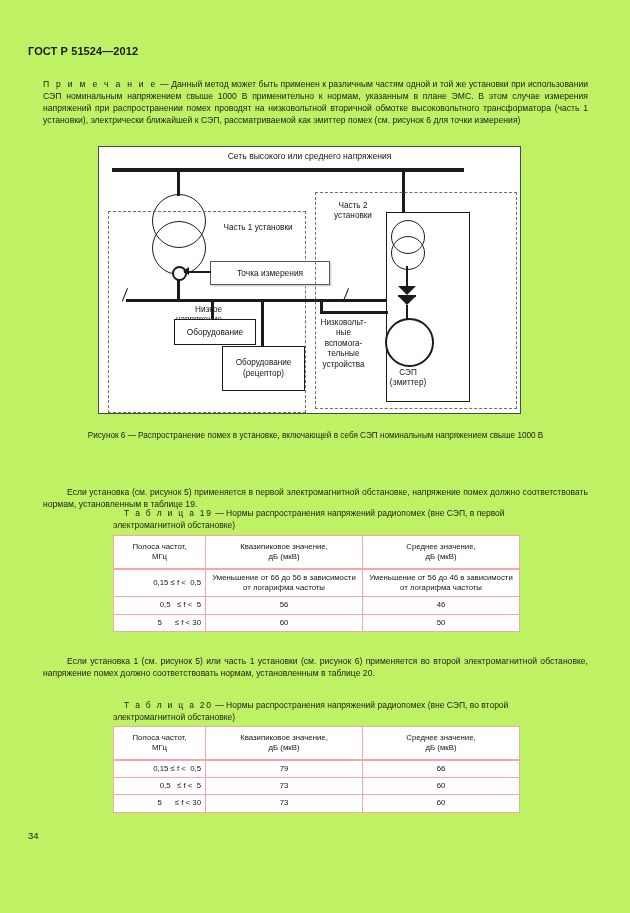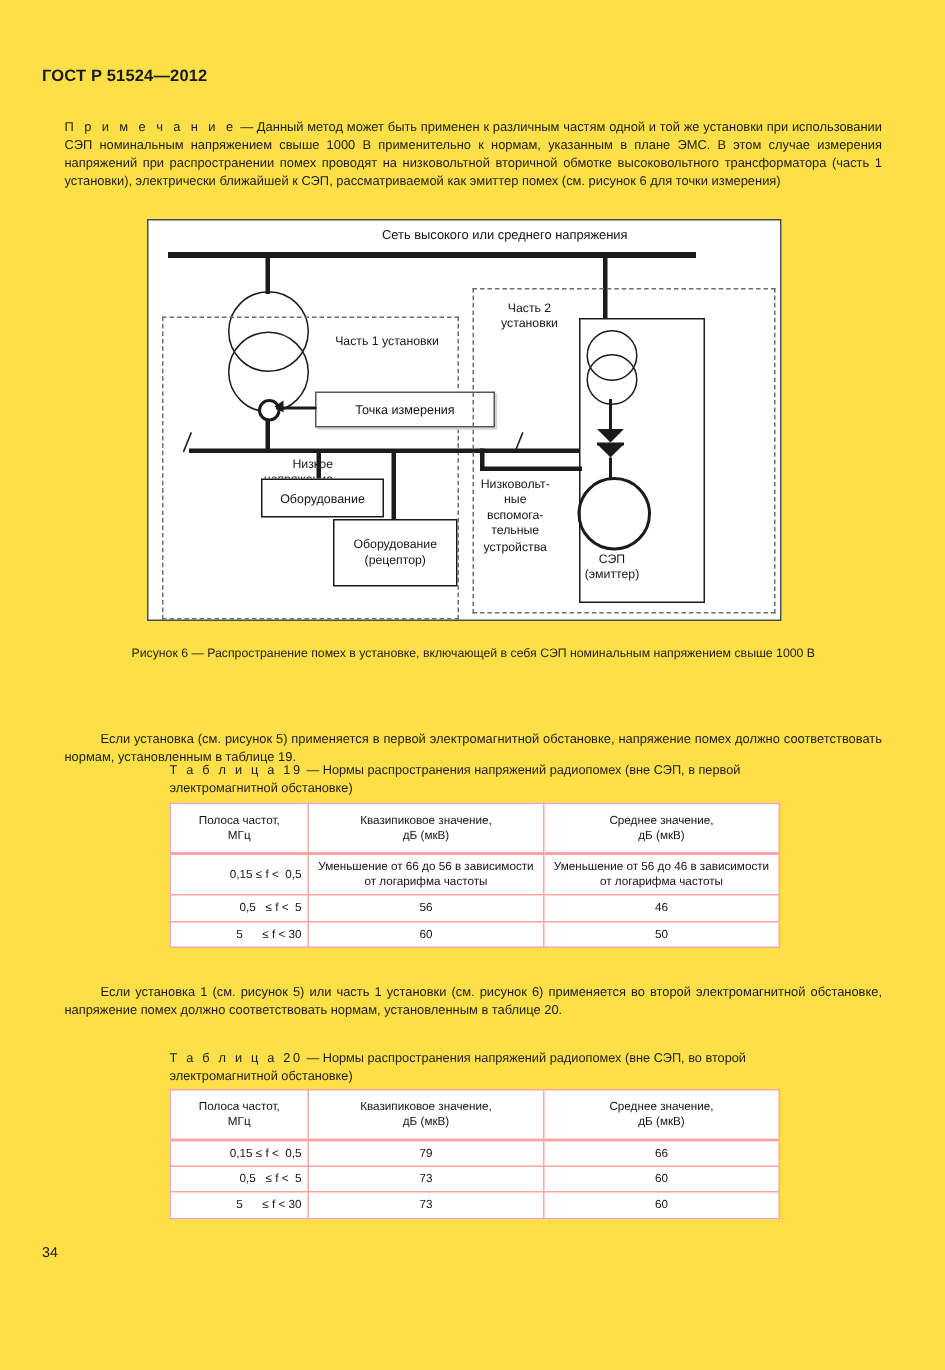--- a/index.html
+++ b/index.html
@@ -11,21 +11,21 @@
     width: 630px;
     height: 913px;
     position: relative;
     font-family: "Liberation Sans", sans-serif;
     color: #111;
     overflow: hidden;
   }
   .page {
     position: absolute;
     inset: 0;
-    background: #fde047;
+    background: #bef264;
   }
   
   .doc-header {
     position: absolute;
     left: 28px;
     top: 45px;
     font-size: 11px;
     font-weight: bold;
     letter-spacing: .1px;
     color: #1a1a1a;
@@ -111,41 +111,40 @@
     border: 2px solid #1b1b1b;
     border-radius: 50%;
     background: #fff;
   }
   .title-net {
     position: absolute;
     width: 100%;
     text-align: center;
     font-size: 8.6px;
     color: #141414;
-    margin-left: 27px;
   }
   
   .para {
     position: absolute;
     left: 43px;
     width: 545px;
     font-size: 8.6px;
     line-height: 12.2px;
     text-align: justify;
     color: #1c1c1c;
   }
   .tbl-title {
     position: absolute;
     left: 113px;
     width: 420px;
     font-size: 8.5px;
     line-height: 11.6px;
     color: #1c1c1c;
   }
-  .tbl-title .sp { letter-spacing: 1.8px; }
+  .tbl-title .sp { letter-spacing: 1.8px; margin-left: 11px; }
   
   table.norm {
     position: absolute;
     border-collapse: collapse;
     width: 406px;
     background: #fff;
     table-layout: fixed;
   }
   table.norm th, table.norm td {
     border: 1px solid #fca5a5;

